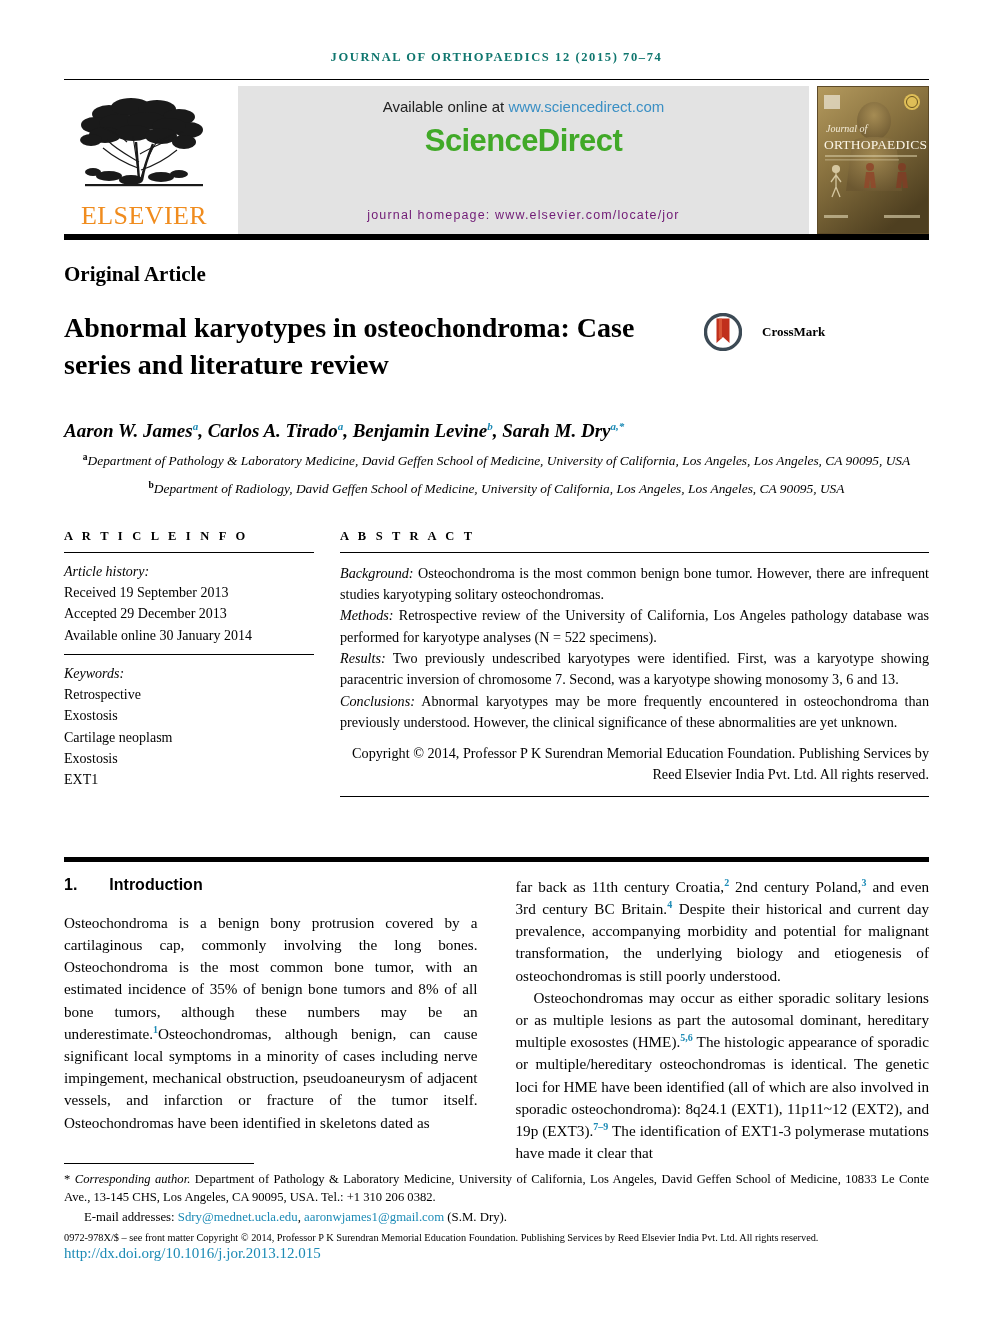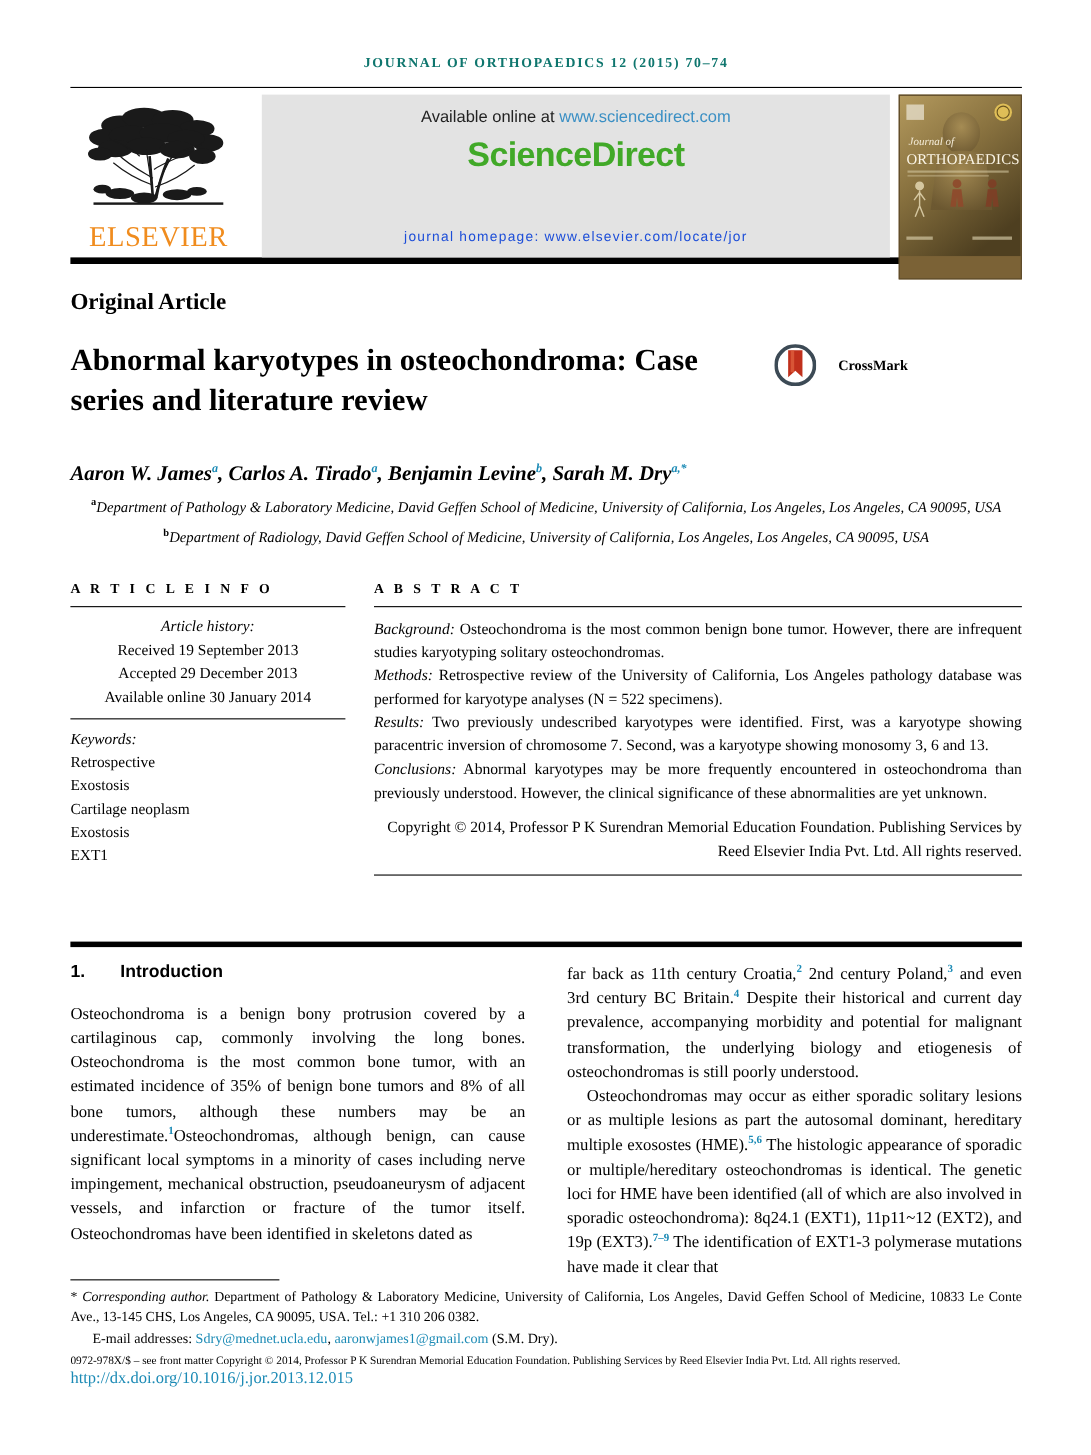--- a/index.html
+++ b/index.html
@@ -92,26 +92,26 @@
     letter-spacing: -0.6px;
   }
   .sd-home {
     position: absolute;
     bottom: 12px;
     left: 0; right: 0;
     text-align: center;
     font-family: "Liberation Sans", sans-serif;
     font-size: 12.5px;
     letter-spacing: 1.15px;
-    color: #1d4ed8;
+    color: #701a75;
   }
   .cover {
     width: 112px;
     flex: 0 0 112px;
-    height: 168px;
+    height: 148px;
     position: relative;
     overflow: hidden;
     background: #7b6236;
     border: 1px solid #5d4a28;
     box-sizing: border-box;
   }
 
   
   .orig-article {
     font-family: "Liberation Serif", serif;
@@ -179,21 +179,20 @@
     letter-spacing: 3.2px;
   }
   .hr-sec { border-top: 1.7px solid #000; margin-top: 8px; }
 
   .history {
     font-family: "Liberation Serif", serif;
     font-size: 14px;
     line-height: 1.52;
     margin-top: 8px;
     padding-bottom: 8px;
-    text-align: center;
   }
   .history .lbl { font-style: italic; }
   .kw-rule { border-top: 1.7px solid #000; width: 250px; }
   .keywords {
     font-family: "Liberation Serif", serif;
     font-size: 14px;
     line-height: 1.52;
     margin-top: 8px;
   }
   .keywords .lbl { font-style: italic; }

